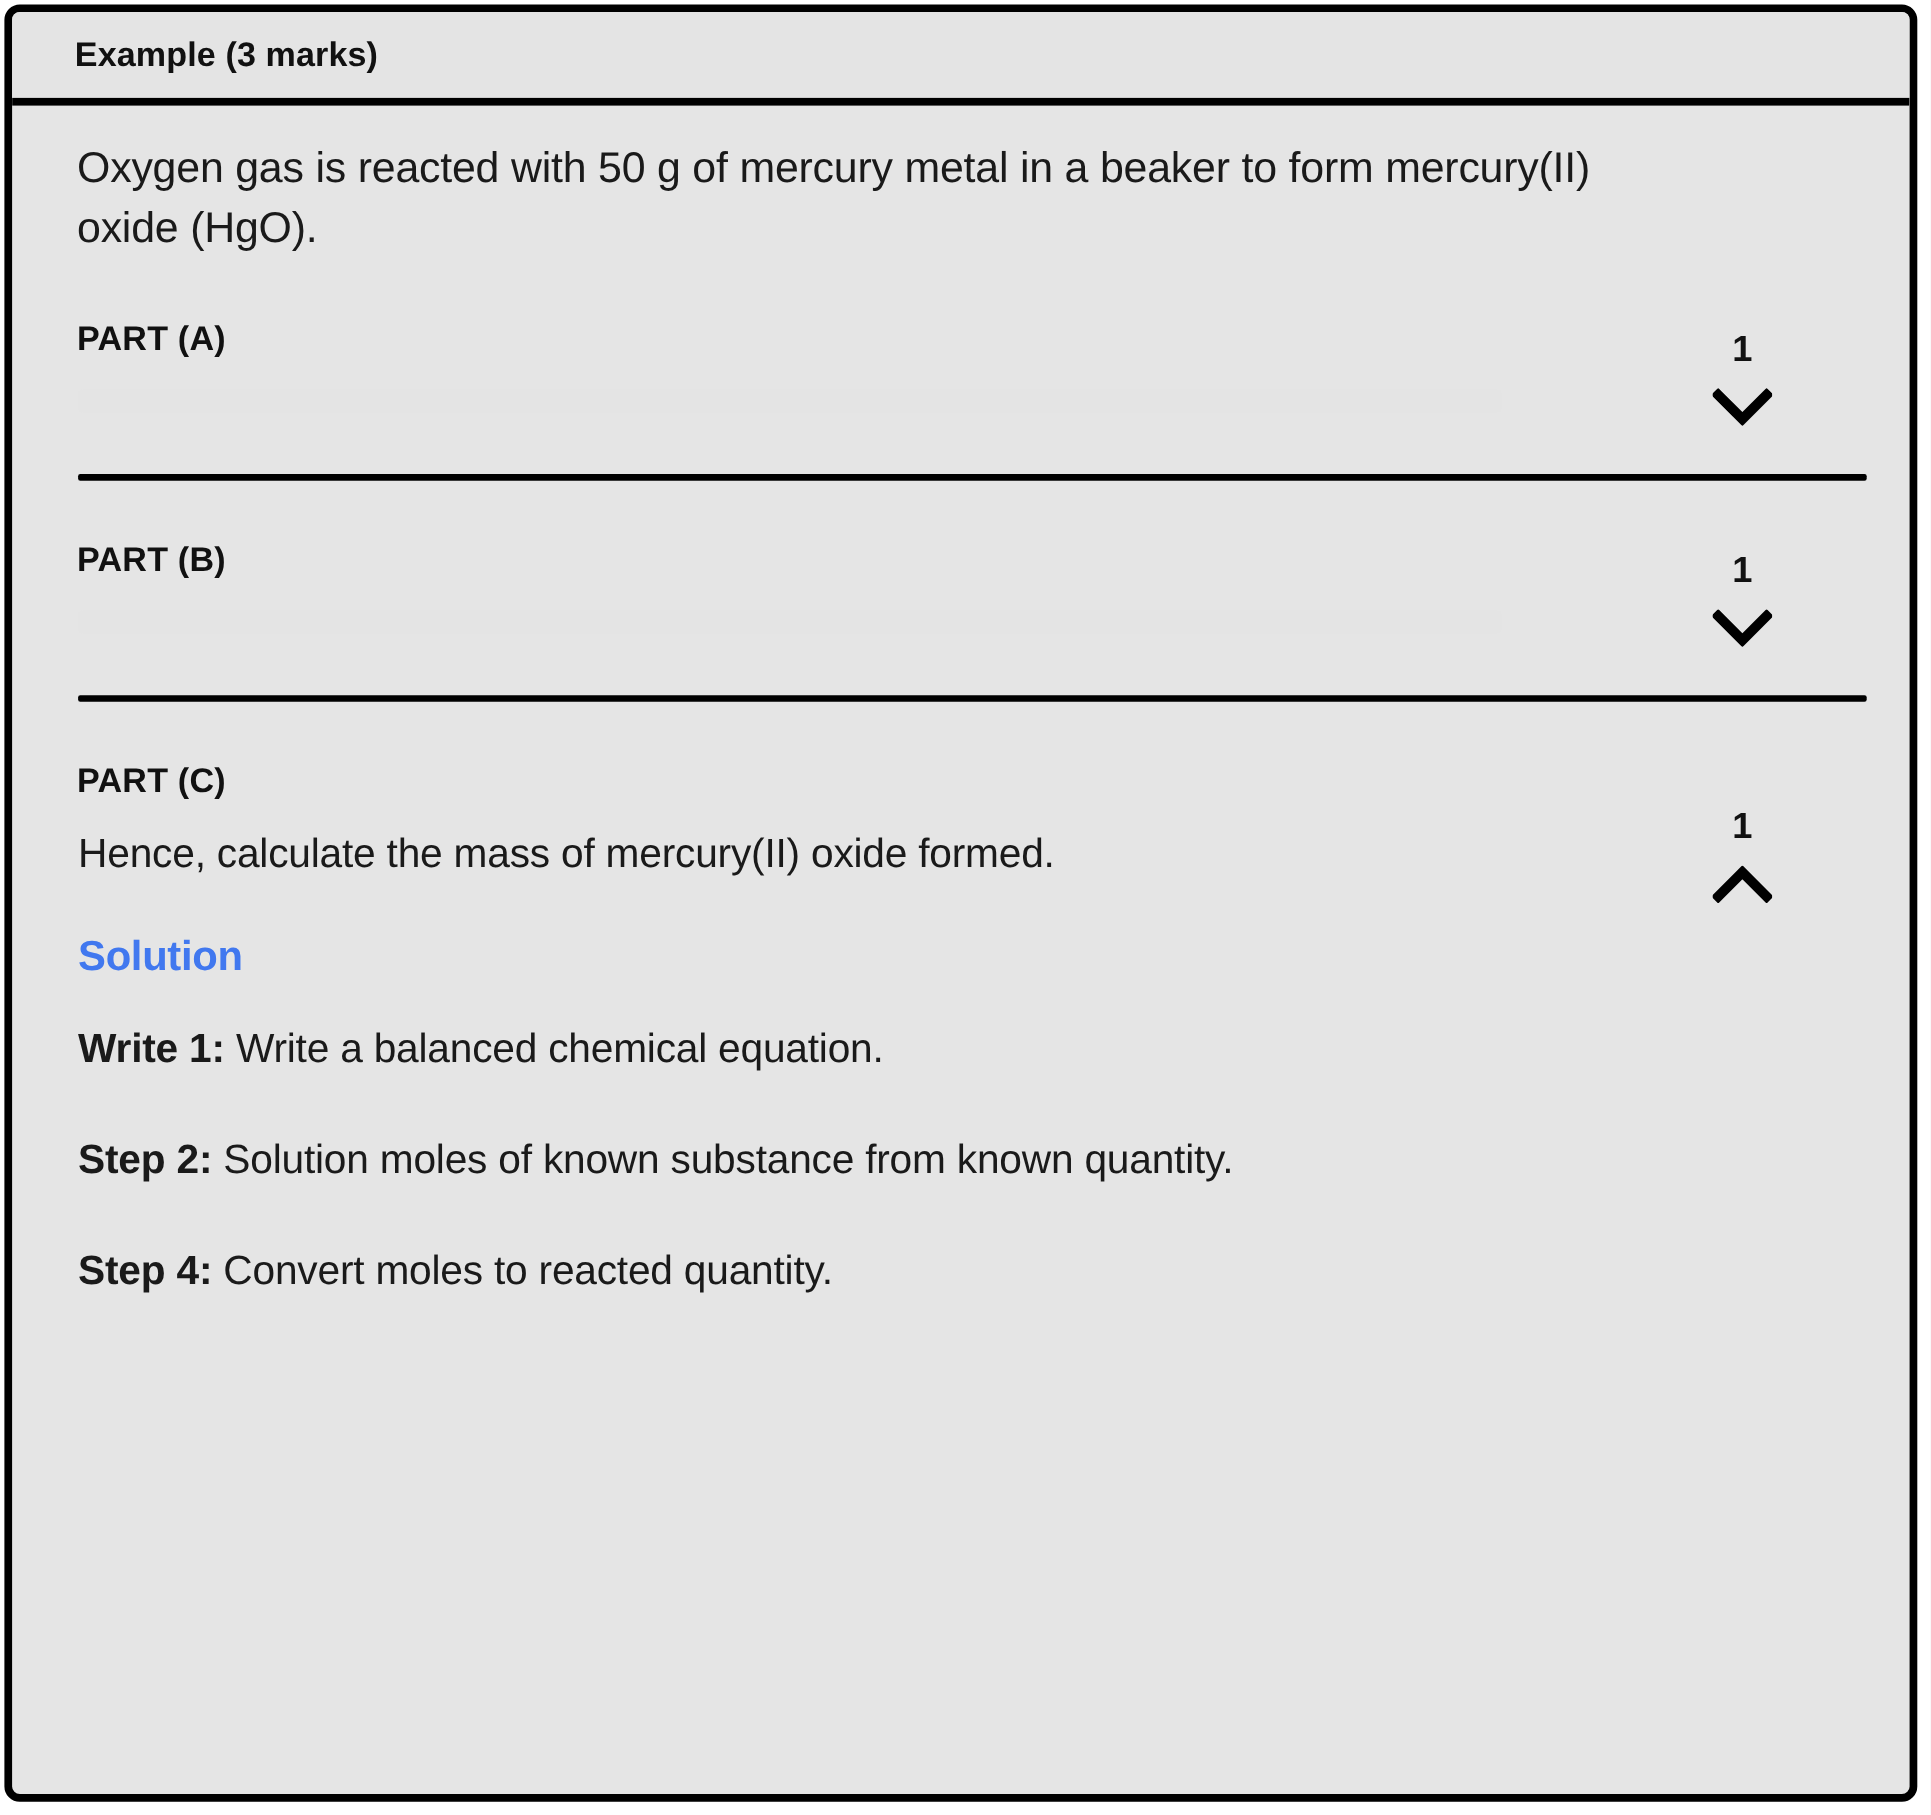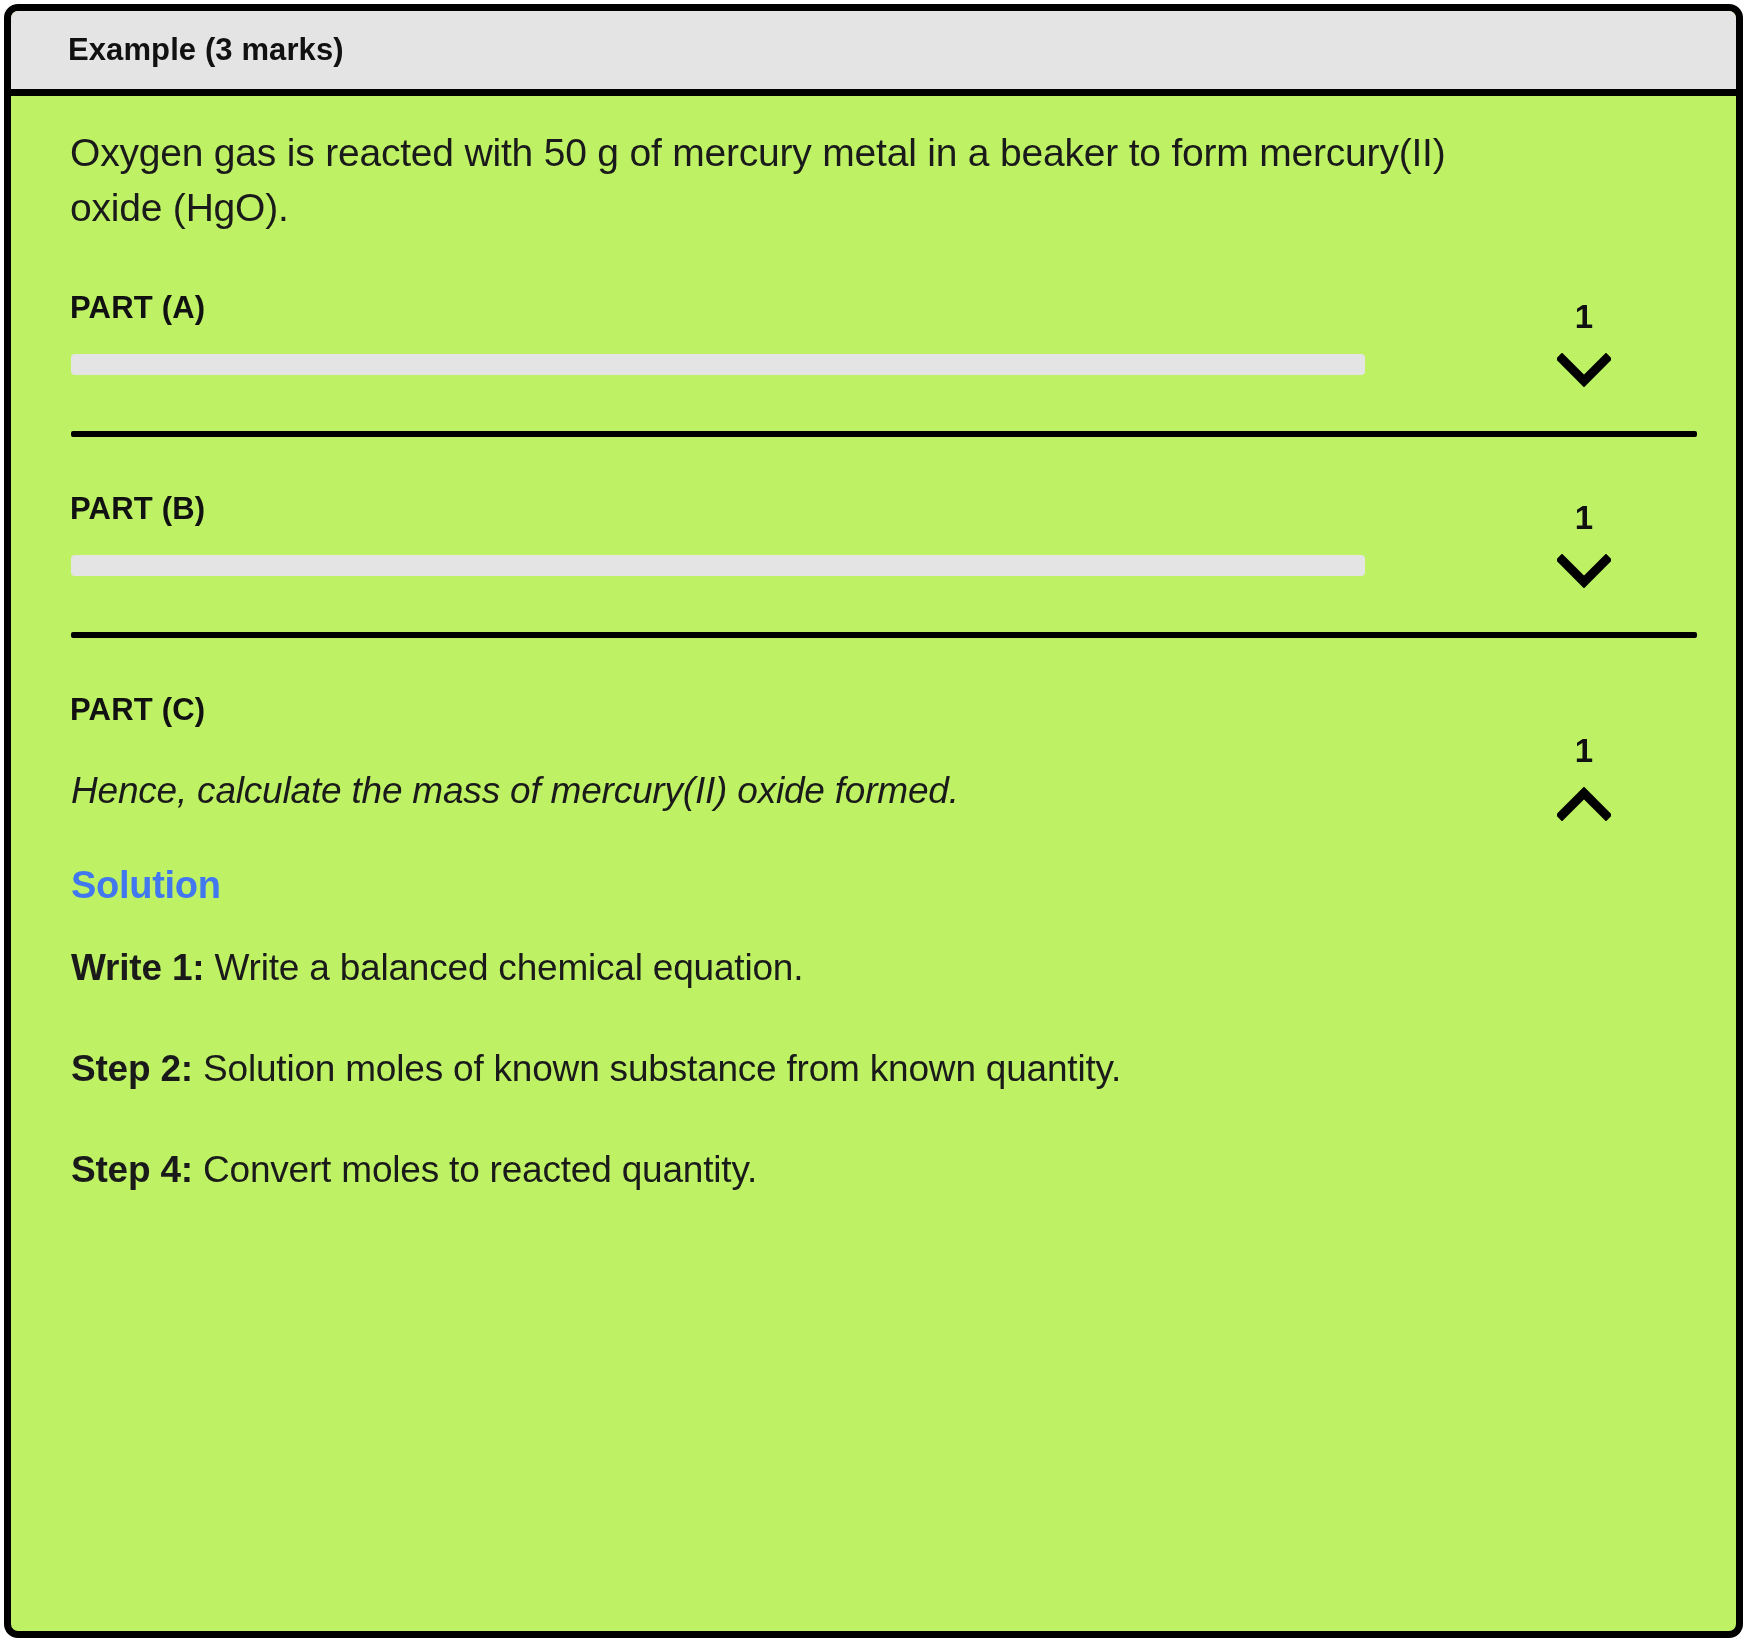--- a/index.html
+++ b/index.html
@@ -16,21 +16,21 @@
 
   .card {
     position: absolute;
     left: 4px;
     top: 4px;
     width: 1739px;
     height: 1634px;
     box-sizing: border-box;
     border: 7px solid #000000;
     border-radius: 14px;
-    background: #bef264;
+    background: #e5e5e5;
     overflow: hidden;
   }
 
   .card-header {
     height: 85px;
     background: #e4e4e4;
     border-bottom: 7px solid #000000;
     box-sizing: border-box;
     display: flex;
     align-items: center;
@@ -107,23 +107,22 @@
     height: 21px;
     width: 1294px;
     background: #e4e4e4;
     border-radius: 4px;
     margin: 28px 0 0 8px;
   }
 
   .part-question {
     font-size: 37px;
     color: #1a1a1a;
-    margin: 42px 0 0 8px;
+    margin: 27px 0 0 8px;
     letter-spacing: -0.2px;
-    font-style: italic;
   }
 
   .divider {
     height: 6px;
     background: #000000;
     width: 1626px;
     margin: 56px 0 0 8px;
     border-radius: 2px;
   }
 

